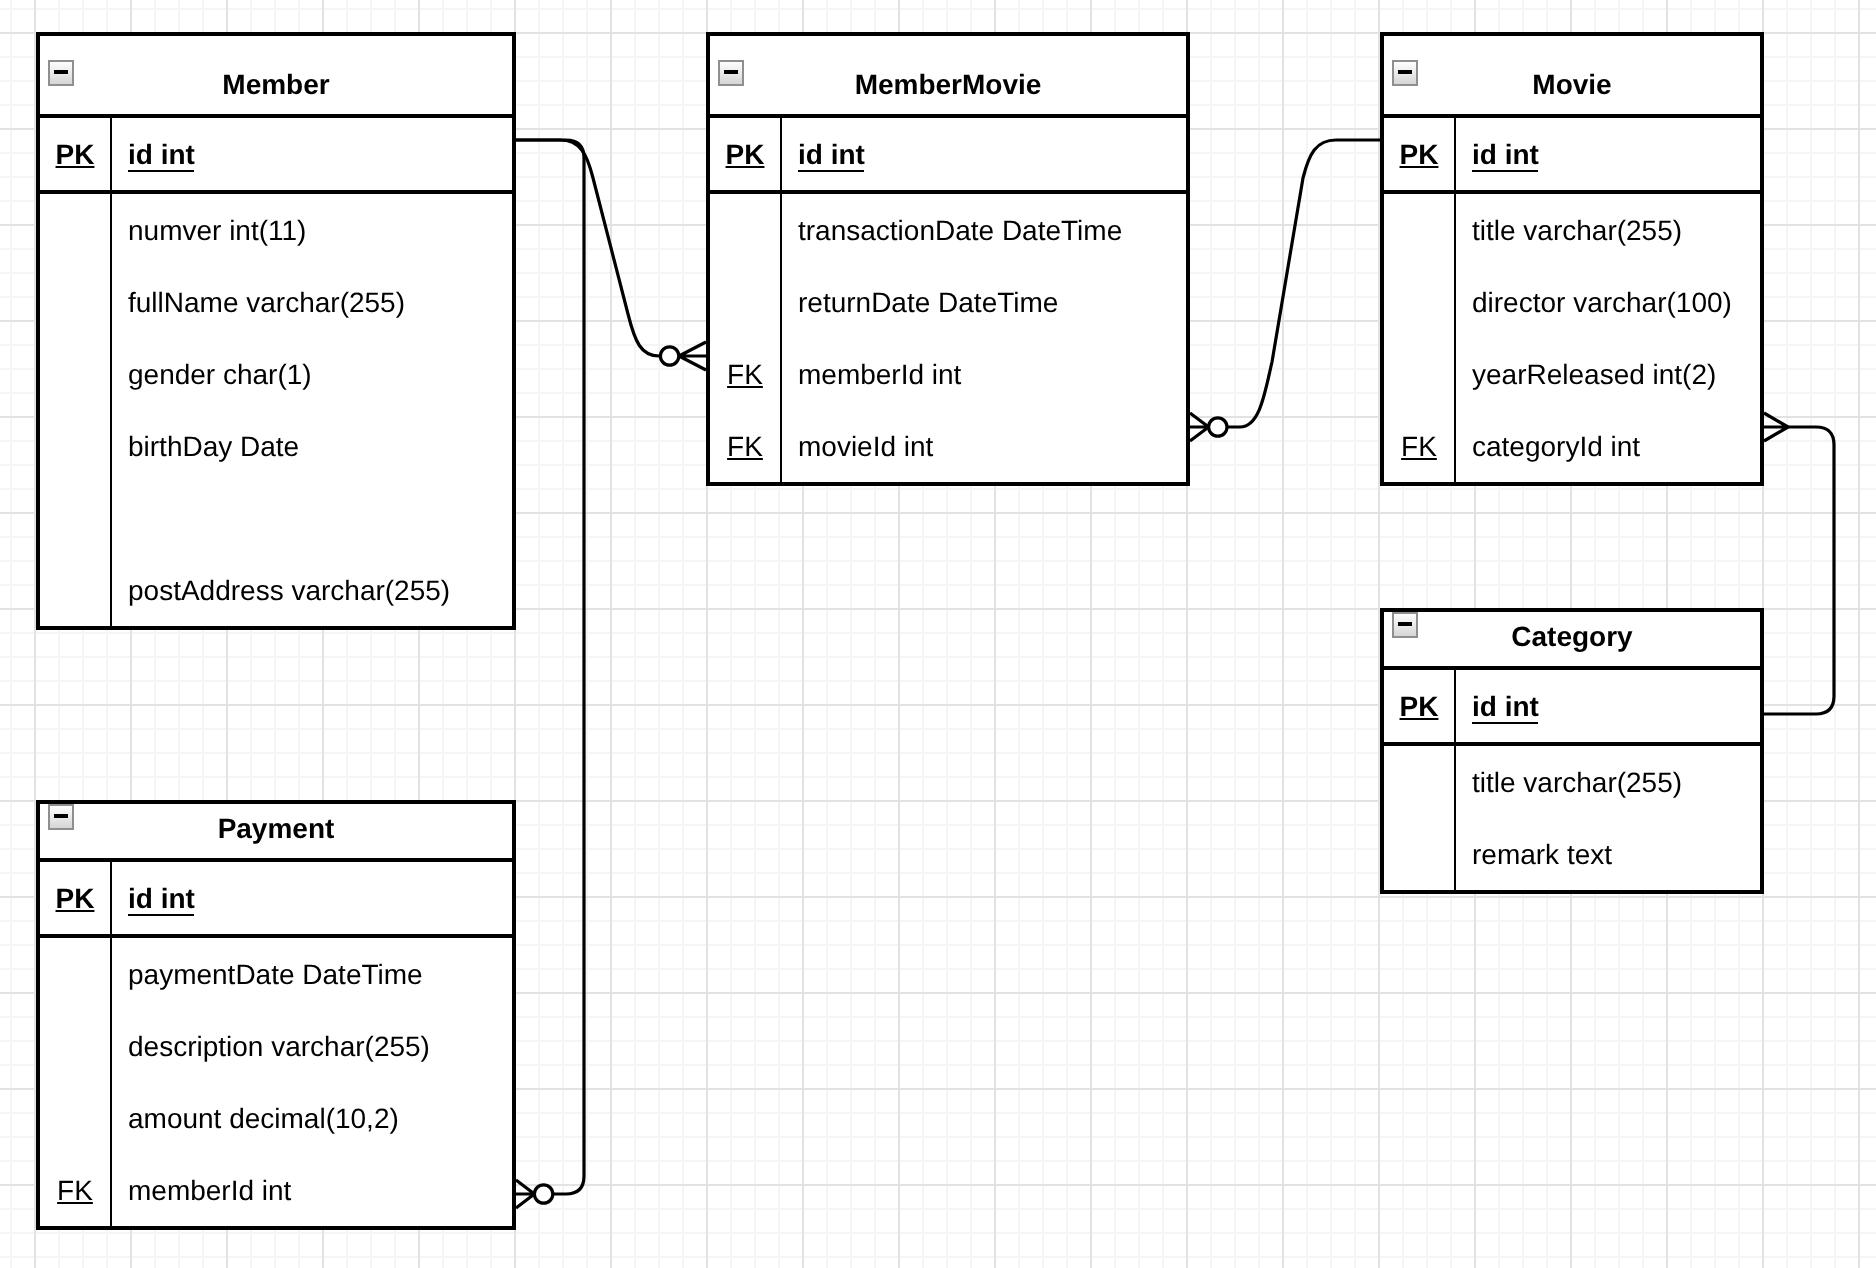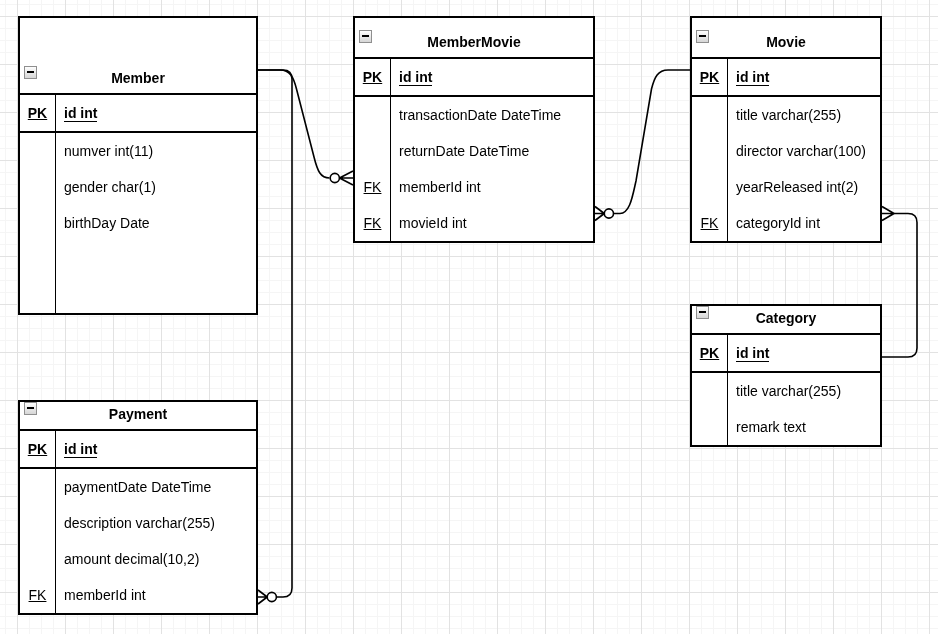--- a/index.html
+++ b/index.html
@@ -130,31 +130,36 @@
       <span class="fcol">
           <span class="pkfield">id int</span>
         </span>
     </div>
     <div class="trow">
       <span class="kcol"></span>
       <span class="fcol">numver int(11)</span>
     </div>
     <div class="trow">
       <span class="kcol"></span>
+      <span class="fcol">fullName varchar(255)</span>
+    </div>
+    <div class="trow">
+      <span class="kcol"></span>
       <span class="fcol">gender char(1)</span>
     </div>
     <div class="trow">
       <span class="kcol"></span>
       <span class="fcol">birthDay Date</span>
     </div>
     <div class="trow">
       <span class="kcol"></span>
     </div>
     <div class="trow">
       <span class="kcol"></span>
+      <span class="fcol">postAddress varchar(255)</span>
     </div>
   </div>
 
   <div class="table" style="left:353px; top:16px; width:242px; height:227px;">
     <div class="thead">
       <span class="collapse"></span>
       <span>MemberMovie</span>
     </div>
     <div class="trow pkrow">
       <span class="kcol">PK</span>

